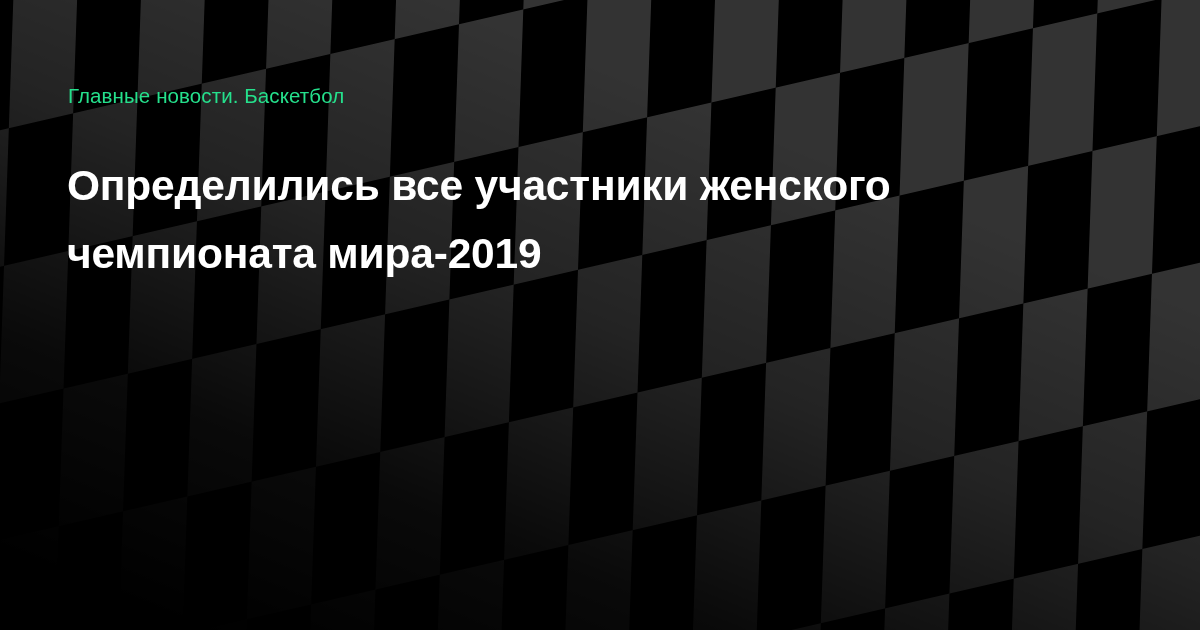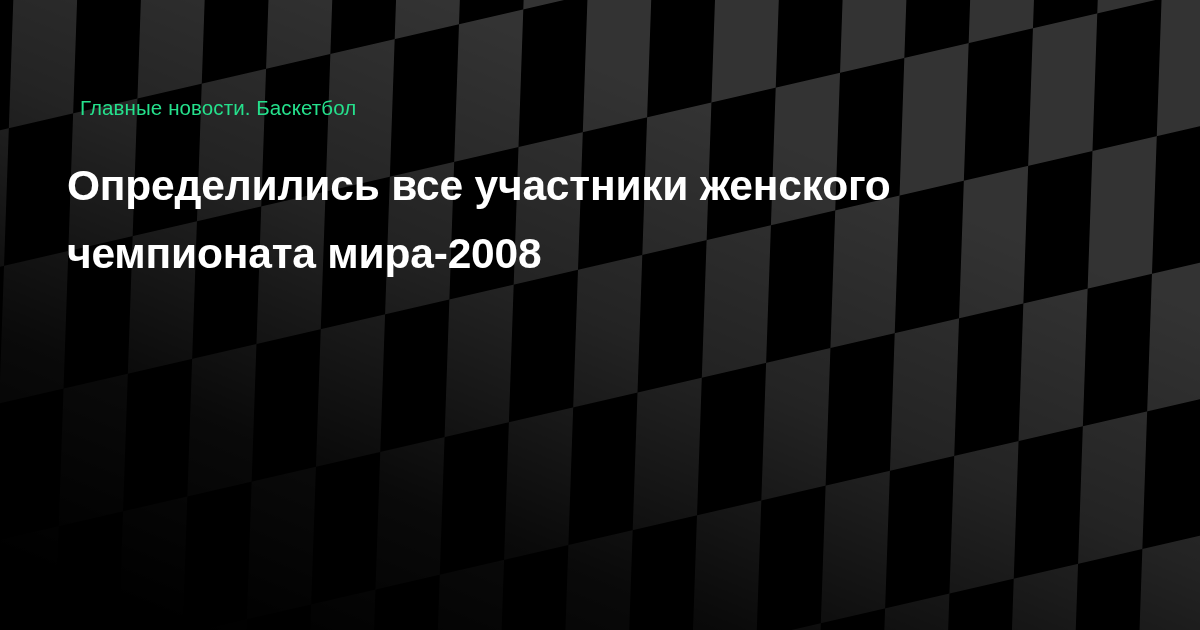--- a/index.html
+++ b/index.html
@@ -44,21 +44,21 @@
     left: 0;
     top: 0;
     z-index: 2;
     padding: 0;
   }
 
   .kicker {
     position: absolute;
     left: 68px;
     top: 82px;
-    margin: 12px;
+    margin: 0;
     font-size: 20.5px;
     line-height: 28px;
     font-weight: 500;
     letter-spacing: 0.1px;
     white-space: nowrap;
   }
 
   .headline {
     position: absolute;
     left: 67px;
@@ -106,17 +106,17 @@
         <rect x="-300" y="-300" width="1900" height="1300" fill="url(#rhombusChecker)"></rect>
       </g>
     </svg>
   </div>
 
   <div class="content">
 
     <div class="kicker" style="color: rgb(37, 224, 140);">Главные новости. Баскетбол</div>
 
     <h1 class="headline" style="color: rgb(255, 255, 255);">Определились все участники женского
-чемпионата мира-2008</h1>
+чемпионата мира-2019</h1>
 
   </div>
 
 </div>
 
 </body></html>

